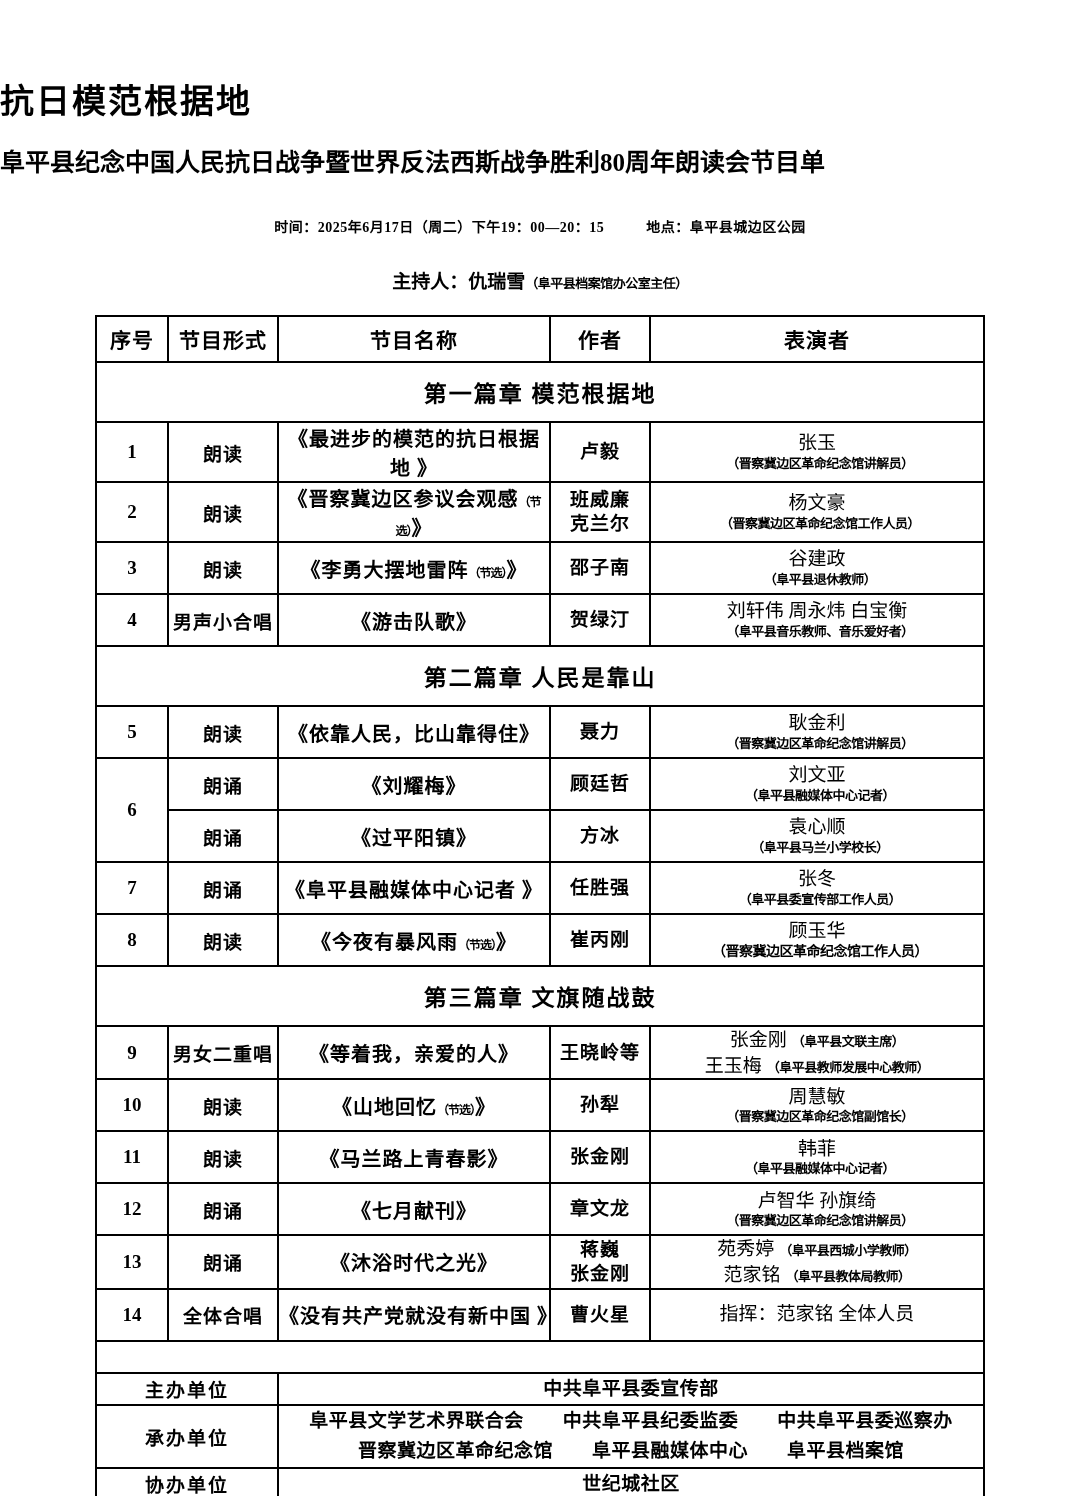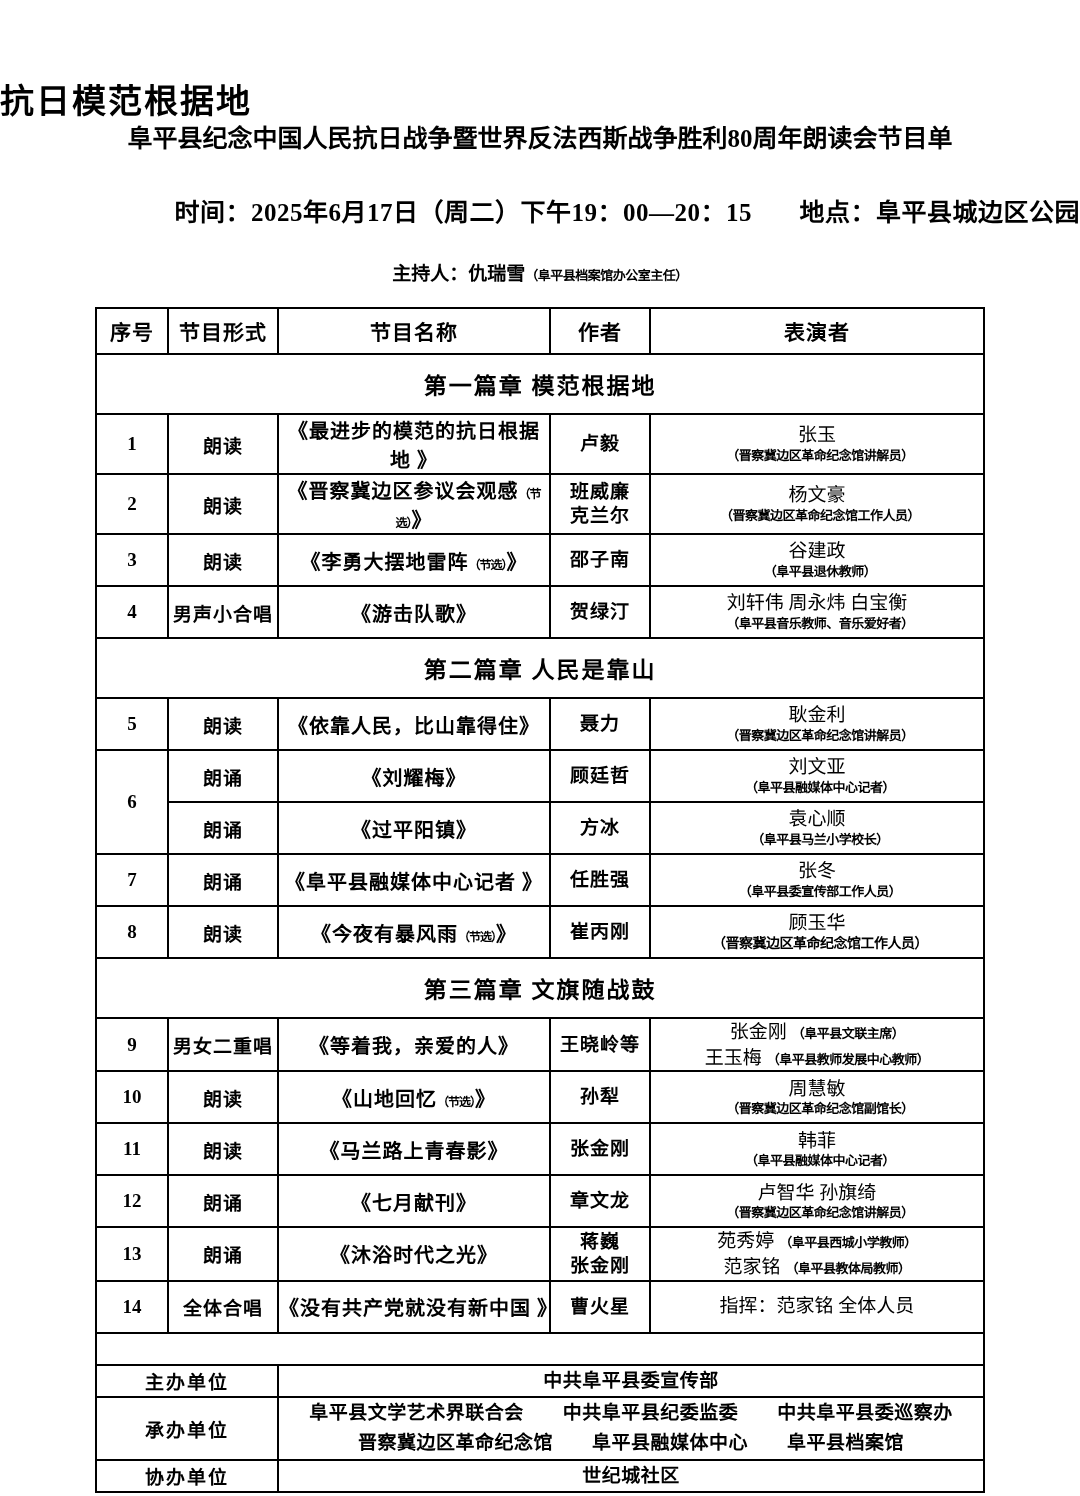--- a/index.html
+++ b/index.html
@@ -25,30 +25,29 @@
 
   
   .doc-title {
     font-size: 34px;
     font-weight: bold;
     letter-spacing: 2px;
     margin: 82px 0 0 0;
     line-height: 1.2;
   }
   .doc-subtitle {
+    font-size: 25px;
+    font-weight: bold;
+    letter-spacing: 0px;
+    margin: 24px 0 0 0;
+    line-height: 1.25;
+  }
+  .meta-line {
     text-align: center;
-    font-size: 25px;
-    font-weight: bold;
-    letter-spacing: 0px;
-    margin: 0 0 0 0;
-    line-height: 1.25;
-  }
-  .meta-line {
-    text-align: right;
-    font-size: 25px;
+    font-size: 14px;
     font-weight: bold;
     margin: 38px 0 0 0;
     letter-spacing: 0.5px;
   }
   .meta-gap { display: inline-block; width: 34px; }
   .host-line {
     text-align: center;
     font-size: 19px;
     font-weight: bold;
     margin: 30px 0 0 0;

